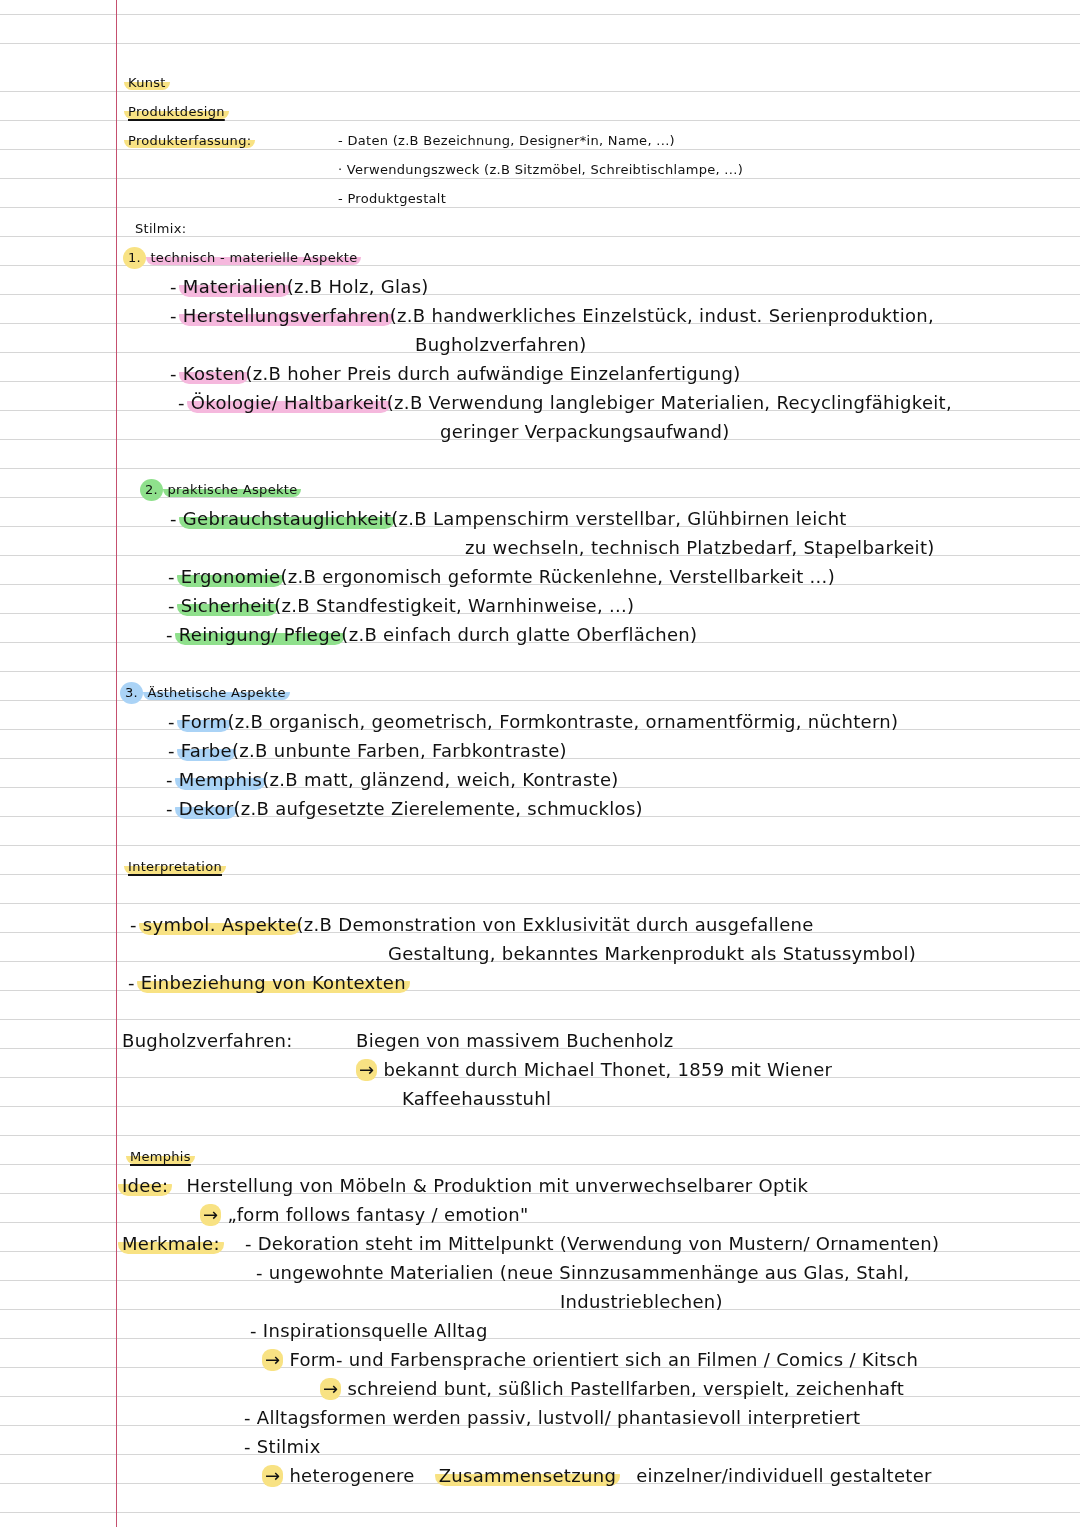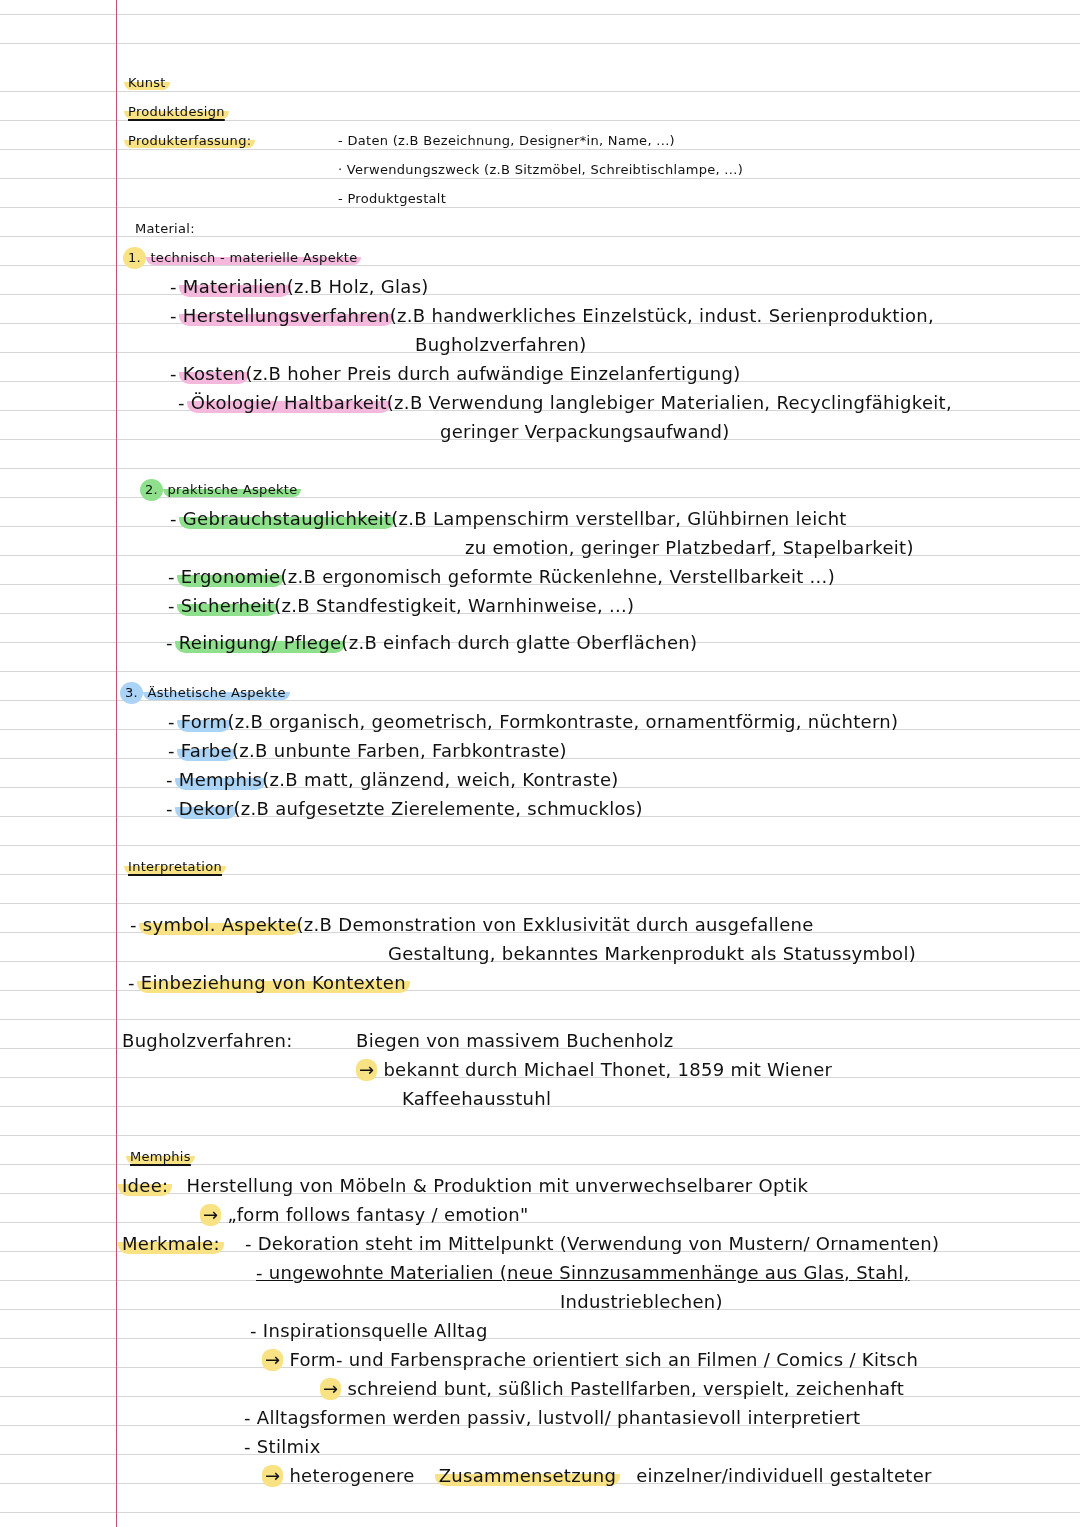--- a/index.html
+++ b/index.html
@@ -47,42 +47,42 @@
   <span class="hl hl-yellow ul">Produktdesign</span>
 </div>
 
 <div class="line" style="left:128px;top:130px;">
   <span class="hl hl-yellow">Produkterfassung:</span>
 </div>
 <div class="line" style="left:338px;top:130px;">- Daten (z.B Bezeichnung, Designer*in, Name, ...)</div>
 <div class="line" style="left:338px;top:159px;">· Verwendungszweck (z.B Sitzmöbel, Schreibtischlampe, ...)</div>
 <div class="line" style="left:338px;top:188px;">- Produktgestalt</div>
 
-<div class="line" style="left:135px;top:218px;">Material:</div>
+<div class="line" style="left:135px;top:218px;">Stilmix:</div>
 
 <div class="line" style="left:128px;top:247px;">
   <span class="num-dot dot-yellow">1.</span>
   <span class="hl hl-pink">technisch - materielle Aspekte</span>
 </div>
 <div class="line small" style="left:170px;top:276px;">- <span class="hl hl-pink">Materialien</span><span>(z.B Holz, Glas)</span></div>
 <div class="line small" style="left:170px;top:305px;">- <span class="hl hl-pink">Herstellungsverfahren</span><span>(z.B handwerkliches Einzelstück, indust. Serienproduktion,</span></div>
 <div class="line small" style="left:415px;top:334px;">Bugholzverfahren)</div>
 <div class="line small" style="left:170px;top:363px;">- <span class="hl hl-pink">Kosten</span><span>(z.B hoher Preis durch aufwändige Einzelanfertigung)</span></div>
 <div class="line small" style="left:178px;top:392px;">- <span class="hl hl-pink">Ökologie/ Haltbarkeit</span><span>(z.B Verwendung langlebiger Materialien, Recyclingfähigkeit,</span></div>
 <div class="line small" style="left:440px;top:421px;">geringer Verpackungsaufwand)</div>
 
 <div class="line" style="left:125px;top:479px;margin-left:20px;">
   <span class="num-dot dot-green">2.</span>
   <span class="hl hl-green">praktische Aspekte</span>
 </div>
 <div class="line small" style="left:170px;top:508px;">- <span class="hl hl-green">Gebrauchstauglichkeit</span><span>(z.B Lampenschirm verstellbar, Glühbirnen leicht</span></div>
-<div class="line small" style="left:465px;top:537px;">zu emotion, geringer Platzbedarf, Stapelbarkeit)</div>
+<div class="line small" style="left:465px;top:537px;">zu wechseln, technisch Platzbedarf, Stapelbarkeit)</div>
 <div class="line small" style="left:168px;top:566px;">- <span class="hl hl-green">Ergonomie</span><span>(z.B ergonomisch geformte Rückenlehne, Verstellbarkeit ...)</span></div>
 <div class="line small" style="left:168px;top:595px;">- <span class="hl hl-green">Sicherheit</span><span>(z.B Standfestigkeit, Warnhinweise, ...)</span></div>
-<div class="line small" style="left:166px;top:624px;margin-top:8px;">- <span class="hl hl-green">Reinigung/ Pflege</span><span>(z.B einfach durch glatte Oberflächen)</span></div>
+<div class="line small" style="left:166px;top:624px;">- <span class="hl hl-green">Reinigung/ Pflege</span><span>(z.B einfach durch glatte Oberflächen)</span></div>
 
 <div class="line" style="left:125px;top:682px;">
   <span class="num-dot dot-blue">3.</span>
   <span class="hl hl-blue">Ästhetische Aspekte</span>
 </div>
 <div class="line small" style="left:168px;top:711px;">- <span class="hl hl-blue">Form</span><span>(z.B organisch, geometrisch, Formkontraste, ornamentförmig, nüchtern)</span></div>
 <div class="line small" style="left:168px;top:740px;">- <span class="hl hl-blue">Farbe</span><span>(z.B unbunte Farben, Farbkontraste)</span></div>
 <div class="line small" style="left:166px;top:769px;">- <span class="hl hl-blue">Memphis</span><span>(z.B matt, glänzend, weich, Kontraste)</span></div>
 <div class="line small" style="left:166px;top:798px;">- <span class="hl hl-blue">Dekor</span><span>(z.B aufgesetzte Zierelemente, schmucklos)</span></div>
 
@@ -103,20 +103,20 @@
 </div>
 <div class="line small" style="left:122px;top:1175px;">
   <span class="hl hl-yellow">Idee:</span>
   <span style="margin-left:12px;">Herstellung von Möbeln &amp; Produktion mit unverwechselbarer Optik</span>
 </div>
 <div class="line small" style="left:200px;top:1204px;"><span class="arrow">→</span><span>„form follows fantasy / emotion"</span></div>
 <div class="line small" style="left:122px;top:1233px;">
   <span class="hl hl-yellow">Merkmale:</span>
   <span style="margin-left:19px;">- Dekoration steht im Mittelpunkt (Verwendung von Mustern/ Ornamenten)</span>
 </div>
-<div class="line small" style="left:256px;top:1262px;text-decoration:underline;">- ungewohnte Materialien (neue Sinnzusammenhänge aus Glas, Stahl,</div>
+<div class="line small" style="left:256px;top:1262px;">- ungewohnte Materialien (neue Sinnzusammenhänge aus Glas, Stahl,</div>
 <div class="line small" style="left:560px;top:1291px;">Industrieblechen)</div>
 <div class="line small" style="left:250px;top:1320px;">- Inspirationsquelle Alltag</div>
 <div class="line small" style="left:262px;top:1349px;"><span class="arrow">→</span><span>Form- und Farbensprache orientiert sich an Filmen / Comics / Kitsch</span></div>
 <div class="line small" style="left:320px;top:1378px;"><span class="arrow">→</span><span>schreiend bunt, süßlich Pastellfarben, verspielt, zeichenhaft</span></div>
 <div class="line small" style="left:244px;top:1407px;">- Alltagsformen werden passiv, lustvoll/ phantasievoll interpretiert</div>
 <div class="line small" style="left:244px;top:1436px;text-align:center;">- Stilmix</div>
 <div class="line small" style="left:262px;top:1465px;"><span class="arrow">→</span><span>heterogenere</span> <span class="hl hl-yellow" style="margin-left:14px;">Zusammensetzung</span> <span style="margin-left:14px;">einzelner/individuell gestalteter</span></div>
 
 </body></html>

